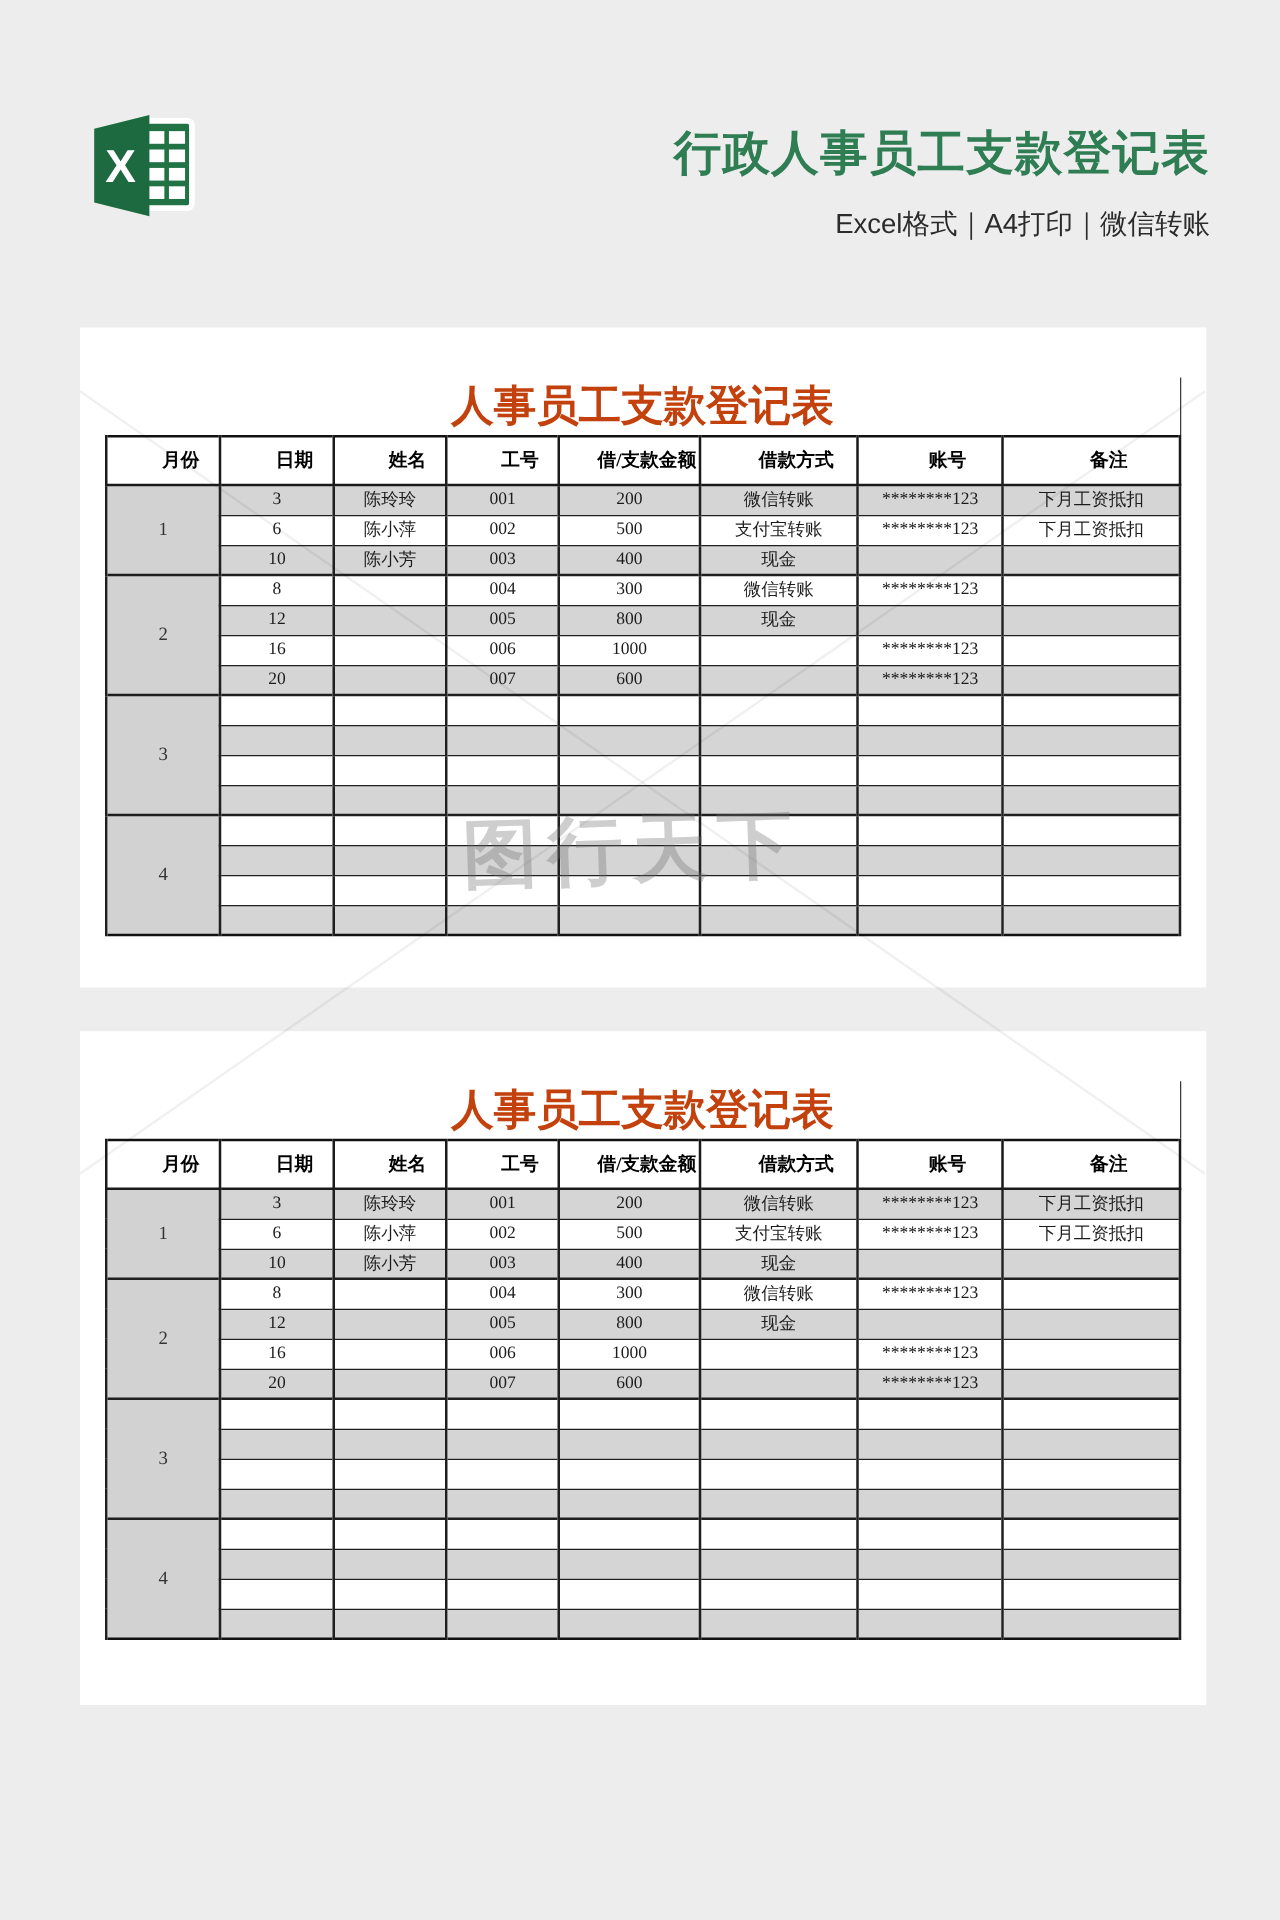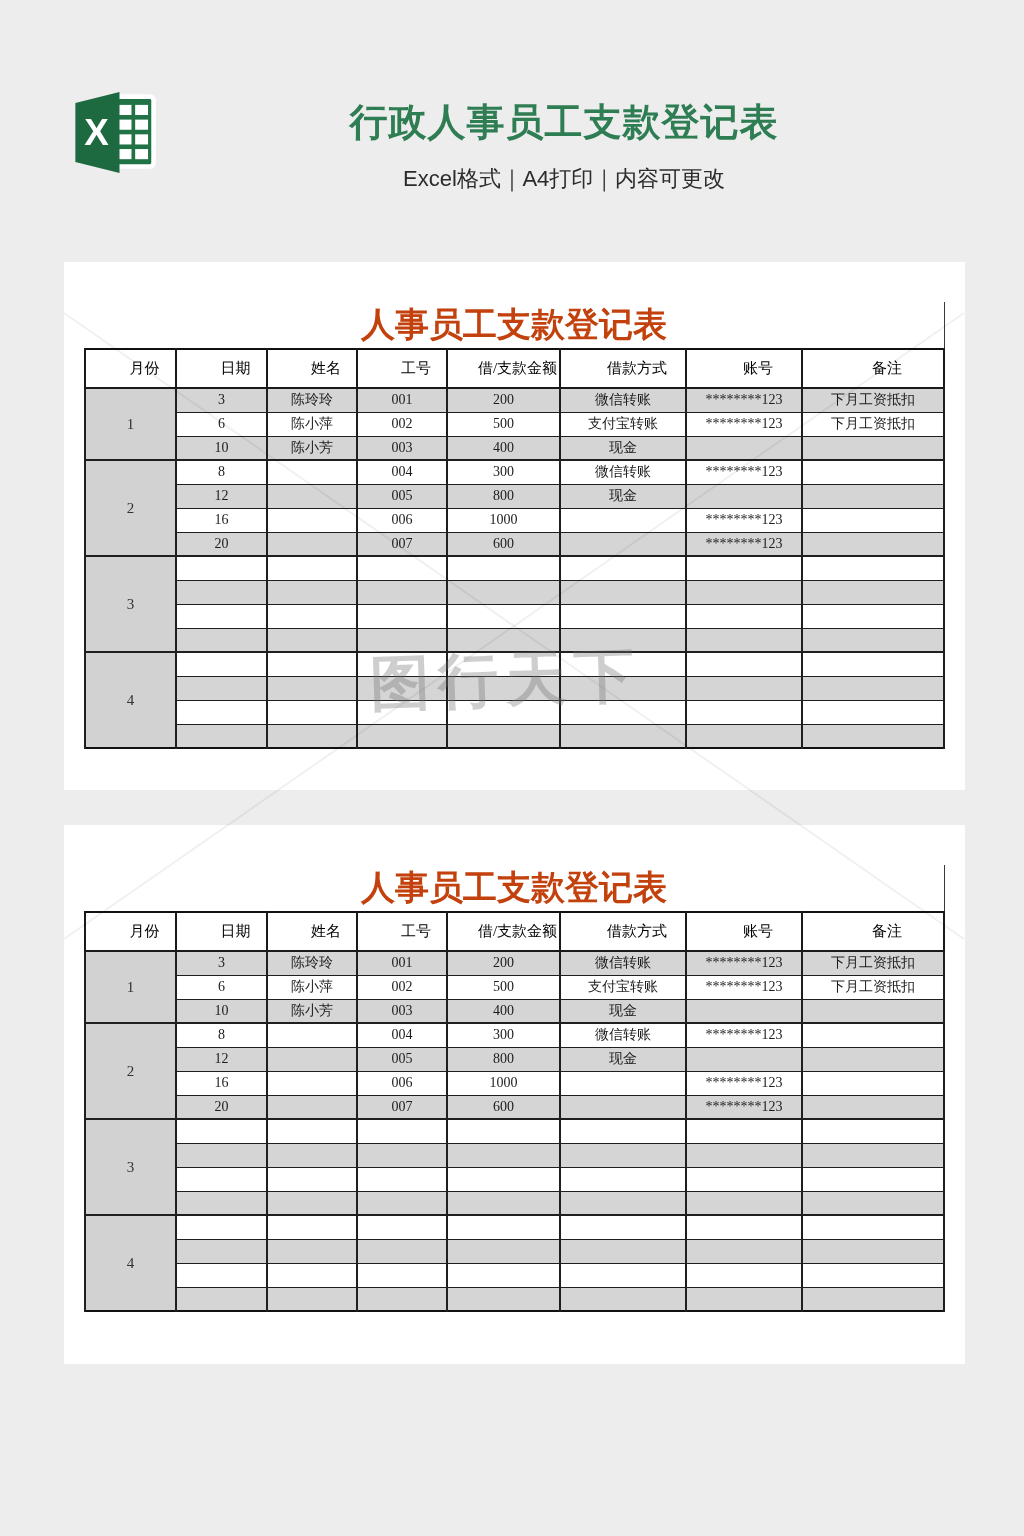--- a/index.html
+++ b/index.html
@@ -11,21 +11,21 @@
     overflow:hidden;
   }
 
   
   .hero {
     position:absolute; top:85px; left:68px; right:56px;
     display:flex; align-items:flex-start;
     z-index:4;
   }
   .excel-icon { width:92px; height:95px; flex:0 0 92px; }
-  .hero-text { flex:1; text-align:center; }
+  .hero-text { flex:1; text-align:right; }
   .hero-title {
     padding-top:12px;
     font-size:38px; font-weight:bold; letter-spacing:1px;
     color:#2e7d53;
   }
   .hero-subtitle {
     margin-top:16px;
     font-size:22px; color:#2b2b2b;
   }
 
@@ -50,21 +50,21 @@
     border-collapse:collapse; table-layout:fixed;
     border:2px solid #111;
     font-family:"Liberation Serif","DejaVu Serif",serif;
     background:#fff;
   }
   col.c1{width:91px} col.c2{width:91px} col.c3{width:90px} col.c4{width:90px}
   col.c5{width:113px} col.c6{width:126px} col.c7{width:116px} col.c8{width:142px}
 
   table.register th {
     height:39px;
-    font-size:15px; font-weight:normal; color:#000;
+    font-size:15px; font-weight:bold; color:#000;
     border:solid #1a1a1a; border-width:1px 2px 2px 2px;
     background:#fff; text-align:center;padding-left:28px;
   }
   table.register td {
     height:24px;
     font-size:14px; color:#1c1c1c; text-align:center;
     border:solid #1f1f1f; border-width:1px 2px;
     overflow:hidden; white-space:nowrap;
   }
   table.register tr.stripe-gray td { background:#d5d5d5; }
@@ -108,21 +108,21 @@
         <rect x="55" y="68" width="14" height="11"></rect>
           <rect x="73" y="68" width="14" height="11"></rect>
       </g>
 
       <polygon points="8,18 56,6 56,94 8,82" fill="#1d6a40"></polygon>
       <text x="31" y="64" text-anchor="middle" font-size="40" font-weight="bold" fill="#ffffff" font-family="Liberation Sans, DejaVu Sans, sans-serif">X</text>
     </svg>
   </div>
   <div class="hero-text">
     <h1 class="hero-title">行政人事员工支款登记表</h1>
-    <p class="hero-subtitle">Excel格式｜A4打印｜内容可更改</p>
+    <p class="hero-subtitle">Excel格式｜A4打印｜微信转账</p>
   </div>
 </header>
 
 <section class="card" id="card-1">
     <div class="sheet-title">人事员工支款登记表</div>
     <table class="register">
       <colgroup>
         <col class="c1">
         <col class="c2">
         <col class="c3">

